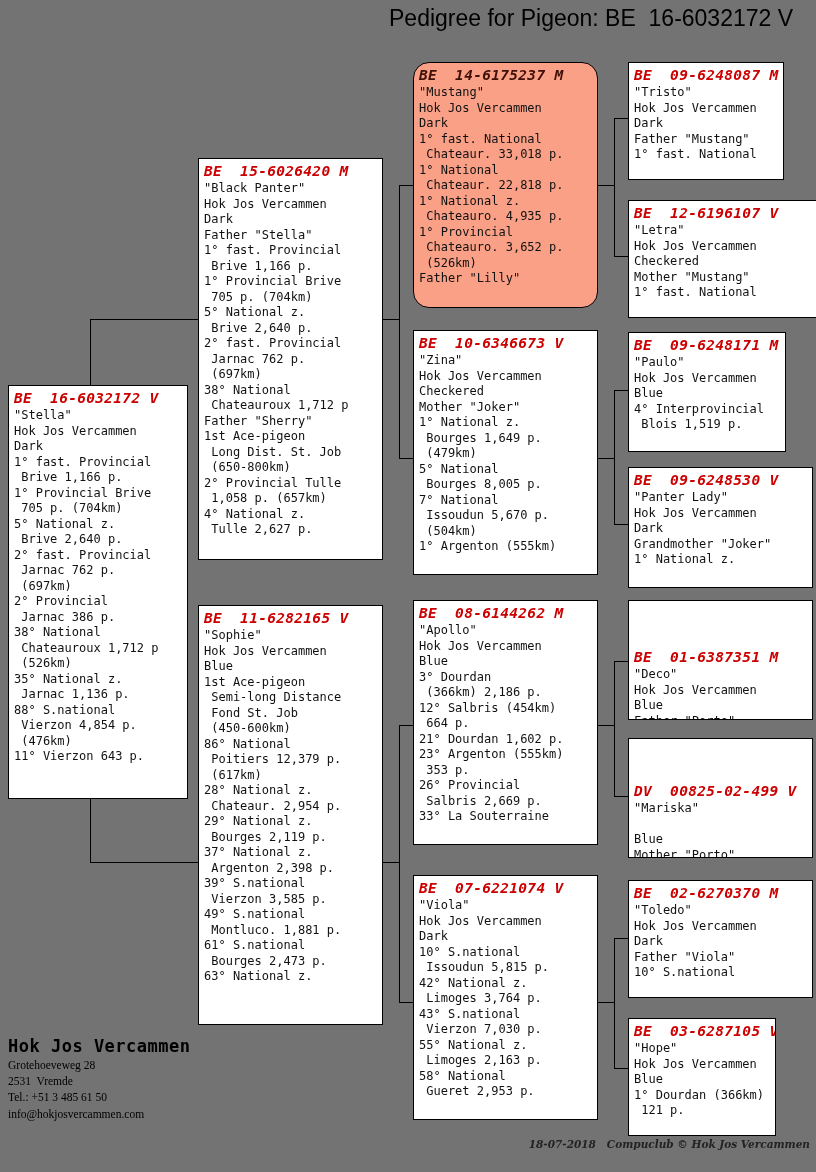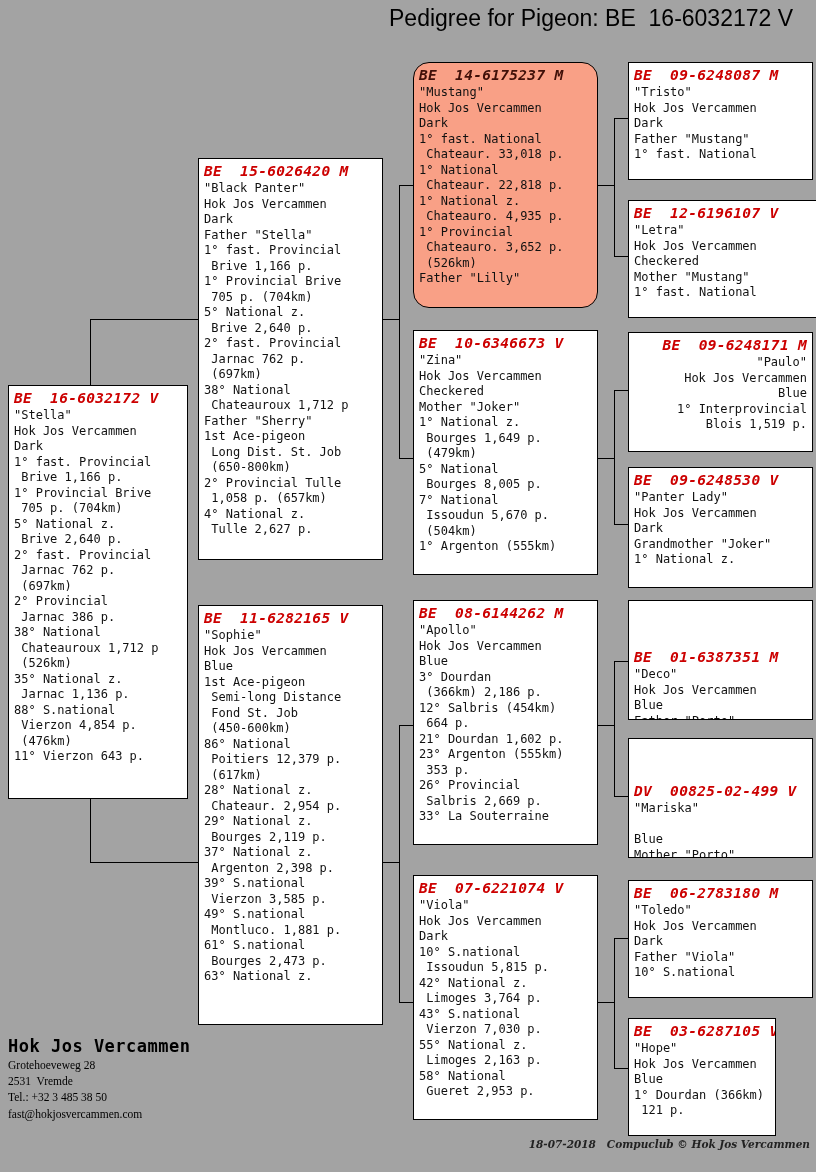--- a/index.html
+++ b/index.html
@@ -1,16 +1,16 @@
 <!DOCTYPE html>
 <html><head>
 <meta charset="utf-8">
 <style>
   html,body{margin:0;padding:0;background:#fff;}
-  .page{position:relative;width:816px;height:1172px;background:#a3a3a3;overflow:hidden;
+  .page{position:relative;width:816px;height:1172px;background:#737373;overflow:hidden;
         font-family:"DejaVu Sans Mono",monospace;color:#000;}
   .title{position:absolute;left:389px;top:5px;font-family:"Liberation Sans",sans-serif;
          font-size:23px;color:#000;white-space:pre;}
   .box{position:absolute;box-sizing:border-box;border:1px solid #000;background:#fff;
        padding:3px 5px 0 5px;font-size:12px;line-height:15.5px;white-space:pre;color:#111;overflow:hidden;}
   .box.hl{background:#f9a086;border-radius:16px;}
   .ring{font-size:14.5px;font-weight:bold;font-style:italic;letter-spacing:.3px;
         line-height:18px;margin-bottom:1px;color:#cc0000;}
   .bl{height:15.5px;}
   .cl{position:absolute;background:#000;}
@@ -54,30 +54,30 @@
       <div class="cl" style="left: 614px; top: 938px; width: 1px; height: 131px; background: rgb(0, 0, 0);"></div>
       <div class="cl" style="left: 614px; top: 938px; width: 14px; height: 1px; background: rgb(0, 0, 0);"></div>
       <div class="cl" style="left: 614px; top: 1068px; width: 14px; height: 1px; background: rgb(0, 0, 0);"></div>
       <div class="box" style="left: 8px; top: 385px; width: 180px; height: 414px;"><div class="ring" style="color: rgb(204, 0, 0);">BE  16-6032172 V</div><div class="bl">"Stella"</div><div class="bl">Hok Jos Vercammen</div><div class="bl">Dark</div><div class="bl">1° fast. Provincial</div><div class="bl"> Brive 1,166 p.</div><div class="bl">1° Provincial Brive</div><div class="bl"> 705 p. (704km)</div><div class="bl">5° National z.</div><div class="bl"> Brive 2,640 p.</div><div class="bl">2° fast. Provincial</div><div class="bl"> Jarnac 762 p.</div><div class="bl"> (697km)</div><div class="bl">2° Provincial</div><div class="bl"> Jarnac 386 p.</div><div class="bl">38° National</div><div class="bl"> Chateauroux 1,712 p</div><div class="bl"> (526km)</div><div class="bl">35° National z.</div><div class="bl"> Jarnac 1,136 p.</div><div class="bl">88° S.national</div><div class="bl"> Vierzon 4,854 p.</div><div class="bl"> (476km)</div><div class="bl">11° Vierzon 643 p.</div></div>
       <div class="box" style="left: 198px; top: 158px; width: 185px; height: 402px;"><div class="ring" style="color: rgb(204, 0, 0);">BE  15-6026420 M</div><div class="bl">"Black Panter"</div><div class="bl">Hok Jos Vercammen</div><div class="bl">Dark</div><div class="bl">Father "Stella"</div><div class="bl">1° fast. Provincial</div><div class="bl"> Brive 1,166 p.</div><div class="bl">1° Provincial Brive</div><div class="bl"> 705 p. (704km)</div><div class="bl">5° National z.</div><div class="bl"> Brive 2,640 p.</div><div class="bl">2° fast. Provincial</div><div class="bl"> Jarnac 762 p.</div><div class="bl"> (697km)</div><div class="bl">38° National</div><div class="bl"> Chateauroux 1,712 p</div><div class="bl">Father "Sherry"</div><div class="bl">1st Ace-pigeon</div><div class="bl"> Long Dist. St. Job</div><div class="bl"> (650-800km)</div><div class="bl">2° Provincial Tulle</div><div class="bl"> 1,058 p. (657km)</div><div class="bl">4° National z.</div><div class="bl"> Tulle 2,627 p.</div></div>
       <div class="box" style="left: 198px; top: 605px; width: 185px; height: 420px;"><div class="ring" style="color: rgb(204, 0, 0);">BE  11-6282165 V</div><div class="bl">"Sophie"</div><div class="bl">Hok Jos Vercammen</div><div class="bl">Blue</div><div class="bl">1st Ace-pigeon</div><div class="bl"> Semi-long Distance</div><div class="bl"> Fond St. Job</div><div class="bl"> (450-600km)</div><div class="bl">86° National</div><div class="bl"> Poitiers 12,379 p.</div><div class="bl"> (617km)</div><div class="bl">28° National z.</div><div class="bl"> Chateaur. 2,954 p.</div><div class="bl">29° National z.</div><div class="bl"> Bourges 2,119 p.</div><div class="bl">37° National z.</div><div class="bl"> Argenton 2,398 p.</div><div class="bl">39° S.national</div><div class="bl"> Vierzon 3,585 p.</div><div class="bl">49° S.national</div><div class="bl"> Montluco. 1,881 p.</div><div class="bl">61° S.national</div><div class="bl"> Bourges 2,473 p.</div><div class="bl">63° National z.</div></div>
       <div class="box hl" style="left: 413px; top: 62px; width: 185px; height: 246px; background: rgb(249, 160, 134);"><div class="ring" style="color: rgb(64, 16, 8);">BE  14-6175237 M</div><div class="bl">"Mustang"</div><div class="bl">Hok Jos Vercammen</div><div class="bl">Dark</div><div class="bl">1° fast. National</div><div class="bl"> Chateaur. 33,018 p.</div><div class="bl">1° National</div><div class="bl"> Chateaur. 22,818 p.</div><div class="bl">1° National z.</div><div class="bl"> Chateauro. 4,935 p.</div><div class="bl">1° Provincial</div><div class="bl"> Chateauro. 3,652 p.</div><div class="bl"> (526km)</div><div class="bl">Father "Lilly"</div></div>
       <div class="box" style="left: 413px; top: 330px; width: 185px; height: 245px;"><div class="ring" style="color: rgb(204, 0, 0);">BE  10-6346673 V</div><div class="bl">"Zina"</div><div class="bl">Hok Jos Vercammen</div><div class="bl">Checkered</div><div class="bl">Mother "Joker"</div><div class="bl">1° National z.</div><div class="bl"> Bourges 1,649 p.</div><div class="bl"> (479km)</div><div class="bl">5° National</div><div class="bl"> Bourges 8,005 p.</div><div class="bl">7° National</div><div class="bl"> Issoudun 5,670 p.</div><div class="bl"> (504km)</div><div class="bl">1° Argenton (555km)</div></div>
       <div class="box" style="left: 413px; top: 600px; width: 185px; height: 245px;"><div class="ring" style="color: rgb(204, 0, 0);">BE  08-6144262 M</div><div class="bl">"Apollo"</div><div class="bl">Hok Jos Vercammen</div><div class="bl">Blue</div><div class="bl">3° Dourdan</div><div class="bl"> (366km) 2,186 p.</div><div class="bl">12° Salbris (454km)</div><div class="bl"> 664 p.</div><div class="bl">21° Dourdan 1,602 p.</div><div class="bl">23° Argenton (555km)</div><div class="bl"> 353 p.</div><div class="bl">26° Provincial</div><div class="bl"> Salbris 2,669 p.</div><div class="bl">33° La Souterraine</div></div>
       <div class="box" style="left: 413px; top: 875px; width: 185px; height: 245px;"><div class="ring" style="color: rgb(204, 0, 0);">BE  07-6221074 V</div><div class="bl">"Viola"</div><div class="bl">Hok Jos Vercammen</div><div class="bl">Dark</div><div class="bl">10° S.national</div><div class="bl"> Issoudun 5,815 p.</div><div class="bl">42° National z.</div><div class="bl"> Limoges 3,764 p.</div><div class="bl">43° S.national</div><div class="bl"> Vierzon 7,030 p.</div><div class="bl">55° National z.</div><div class="bl"> Limoges 2,163 p.</div><div class="bl">58° National</div><div class="bl"> Gueret 2,953 p.</div></div>
-      <div class="box" style="left: 628px; top: 62px; width: 185px; height: 118px;"><div class="ring" style="color: rgb(204, 0, 0);">BE  09-6248087 M</div><div class="bl">"Tristo"</div><div class="bl">Hok Jos Vercammen</div><div class="bl">Dark</div><div class="bl">Father "Mustang"</div><div class="bl">1° fast. National</div></div>
+      <div class="box" style="left: 628px; top: 62px; width: 156px; height: 118px;"><div class="ring" style="color: rgb(204, 0, 0);">BE  09-6248087 M</div><div class="bl">"Tristo"</div><div class="bl">Hok Jos Vercammen</div><div class="bl">Dark</div><div class="bl">Father "Mustang"</div><div class="bl">1° fast. National</div></div>
       <div class="box" style="left: 628px; top: 200px; width: 209px; height: 118px;"><div class="ring" style="color: rgb(204, 0, 0);">BE  12-6196107 V</div><div class="bl">"Letra"</div><div class="bl">Hok Jos Vercammen</div><div class="bl">Checkered</div><div class="bl">Mother "Mustang"</div><div class="bl">1° fast. National</div></div>
-      <div class="box" style="left: 628px; top: 332px; width: 185px; height: 120px; text-align: right;"><div class="ring" style="color: rgb(204, 0, 0);">BE  09-6248171 M</div><div class="bl">"Paulo"</div><div class="bl">Hok Jos Vercammen</div><div class="bl">Blue</div><div class="bl">1° Interprovincial</div><div class="bl"> Blois 1,519 p.</div></div>
+      <div class="box" style="left: 628px; top: 332px; width: 158px; height: 120px;"><div class="ring" style="color: rgb(204, 0, 0);">BE  09-6248171 M</div><div class="bl">"Paulo"</div><div class="bl">Hok Jos Vercammen</div><div class="bl">Blue</div><div class="bl">4° Interprovincial</div><div class="bl"> Blois 1,519 p.</div></div>
       <div class="box" style="left: 628px; top: 467px; width: 185px; height: 121px;"><div class="ring" style="color: rgb(204, 0, 0);">BE  09-6248530 V</div><div class="bl">"Panter Lady"</div><div class="bl">Hok Jos Vercammen</div><div class="bl">Dark</div><div class="bl">Grandmother "Joker"</div><div class="bl">1° National z.</div></div>
       <div class="box" style="left: 628px; top: 600px; width: 185px; height: 120px;"><div class="ring" style="color: rgb(204, 0, 0); margin-top: 44px;">BE  01-6387351 M</div><div class="bl">"Deco"</div><div class="bl">Hok Jos Vercammen</div><div class="bl">Blue</div><div class="bl">Father "Porto"</div><div class="bl">4th Nat. Ace-pigeon</div></div>
       <div class="box" style="left: 628px; top: 738px; width: 185px; height: 120px;"><div class="ring" style="color: rgb(204, 0, 0); margin-top: 40px;">DV  00825-02-499 V</div><div class="bl">"Mariska"</div><div class="bl">&nbsp;</div><div class="bl">Blue</div><div class="bl">Mother "Porto"</div><div class="bl">4th Nat. Ace-pigeon</div></div>
-      <div class="box" style="left: 628px; top: 880px; width: 185px; height: 118px;"><div class="ring" style="color: rgb(204, 0, 0);">BE  06-2783180 M</div><div class="bl">"Toledo"</div><div class="bl">Hok Jos Vercammen</div><div class="bl">Dark</div><div class="bl">Father "Viola"</div><div class="bl">10° S.national</div></div>
+      <div class="box" style="left: 628px; top: 880px; width: 185px; height: 118px;"><div class="ring" style="color: rgb(204, 0, 0);">BE  02-6270370 M</div><div class="bl">"Toledo"</div><div class="bl">Hok Jos Vercammen</div><div class="bl">Dark</div><div class="bl">Father "Viola"</div><div class="bl">10° S.national</div></div>
       <div class="box" style="left: 628px; top: 1018px; width: 148px; height: 118px;"><div class="ring" style="color: rgb(204, 0, 0);">BE  03-6287105 V</div><div class="bl">"Hope"</div><div class="bl">Hok Jos Vercammen</div><div class="bl">Blue</div><div class="bl">1° Dourdan (366km)</div><div class="bl"> 121 p.</div></div>
     </div>
   <div class="contact">
     <div class="contact-name">Hok Jos Vercammen</div>
     <div class="contact-line">Grotehoeveweg 28</div>
     <div class="contact-line">2531  Vremde</div>
-    <div class="contact-line">Tel.: +32 3 485 38 50</div>
-    <div class="contact-line">fast@hokjosvercammen.com</div>
+    <div class="contact-line">Tel.: +51 3 485 61 50</div>
+    <div class="contact-line">info@hokjosvercammen.com</div>
   </div>
   <div class="footer">18-07-2018   Compuclub © Hok Jos Vercammen</div>
 </div>
 
 </body></html>

